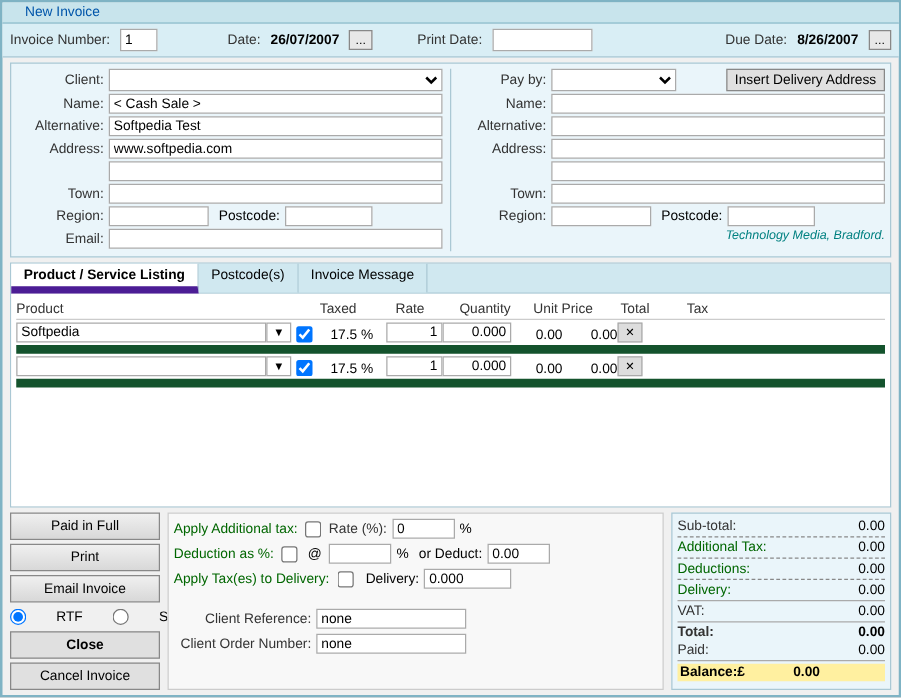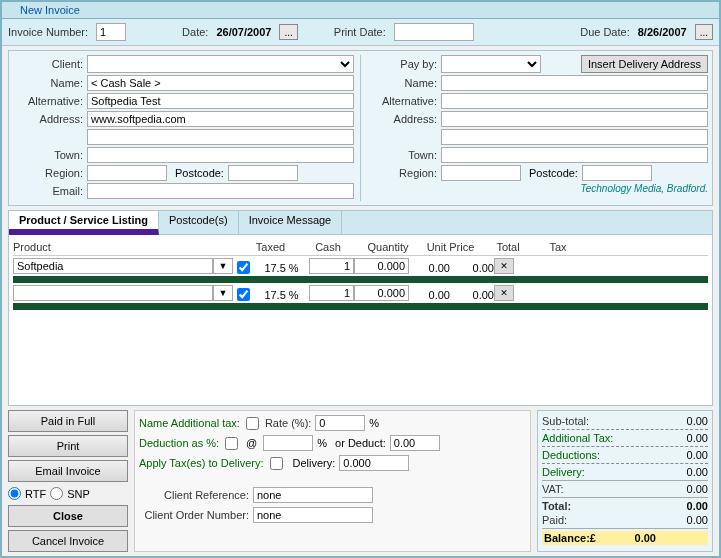--- a/index.html
+++ b/index.html
@@ -48,21 +48,21 @@
     .row-qty { width: 50px; border: 1px solid #aaa; background: white; height: 16px; padding: 1px 3px; text-align: right; }
     .row-price { width: 55px; border: 1px solid #aaa; background: white; height: 16px; padding: 1px 3px; text-align: right; }
     .row-total { width: 45px; text-align: right; padding-right: 4px; }
     .row-tax-val { width: 40px; text-align: right; }
     .row-del-btn { width: 20px; background: #ddd; border: 1px solid #aaa; cursor: pointer; font-size: 9px; display: flex; align-items: center; justify-content: center; height: 16px; }
 
     .bottom-section { display: flex; gap: 6px; }
 
     .left-buttons { display: flex; flex-direction: column; gap: 3px; width: 120px; flex-shrink: 0; }
     .action-btn { border: 1px solid #888; background: linear-gradient(#f0f0f0, #d8d8d8); padding: 3px 6px; cursor: pointer; text-align: center; height: 22px; }
-    .radio-row { display: flex; align-items: center; gap: 4px; padding: 2px 0; }
+    .radio-row { display: flex; align-items: center; gap: 24px; padding: 2px 0; }
     .close-btn { border: 1px solid #888; background: #e0e0e0; padding: 3px 6px; cursor: pointer; text-align: center; font-weight: bold; height: 22px; }
     .cancel-btn { border: 1px solid #888; background: #e0e0e0; padding: 3px 6px; cursor: pointer; text-align: center; height: 22px; }
 
     .middle-form { flex: 1; display: flex; flex-direction: column; gap: 4px; padding: 4px; background: #f8f8f8; border: 1px solid #ccc; }
     .form-row { display: flex; align-items: center; gap: 4px; }
     .form-label { color: #006600; font-size: 11px; }
     .form-label-black { color: #333; font-size: 11px; }
     .form-input-sm { width: 50px; border: 1px solid #aaa; background: white; height: 16px; padding: 1px 3px; }
     .form-input-med { width: 70px; border: 1px solid #aaa; background: white; height: 16px; padding: 1px 3px; }
     .form-input-lg { width: 120px; border: 1px solid #aaa; background: white; height: 16px; padding: 1px 3px; }
@@ -192,21 +192,21 @@
           <span>Postcode(s)</span>
         </div>
         <div class="tab">
           <span>Invoice Message</span>
         </div>
       </div>
       <div class="product-table">
         <div class="table-header">
           <div class="col-product">Product</div>
           <div class="col-taxed">Taxed</div>
-          <div class="col-rate">Cash</div>
+          <div class="col-rate">Rate</div>
           <div class="col-quantity">Quantity</div>
           <div class="col-unitprice">Unit Price</div>
           <div class="col-total">Total</div>
           <div class="col-tax">Tax</div>
         </div>
 
         <div class="table-row">
           <input class="row-product-input" value="Softpedia" style="">
           <div class="row-dropdown">▼</div>
           <input type="checkbox" class="row-checkbox" checked="" style="">
@@ -243,21 +243,21 @@
           <span>RTF</span>
           <input type="radio" name="format" value="snp" style="">
           <span>SNP</span>
         </div>
         <button class="close-btn">Close</button>
         <button class="cancel-btn">Cancel Invoice</button>
       </div>
 
       <div class="middle-form">
         <div class="form-row">
-          <span class="form-label">Name Additional tax:</span>
+          <span class="form-label">Apply Additional tax:</span>
           <input type="checkbox" class="form-check" style="">
           <span class="form-label-black">Rate (%):</span>
           <input class="form-input-sm" value="0" style="">
           <span>%</span>
         </div>
         <div class="form-row">
           <span class="form-label">Deduction as %:</span>
           <input type="checkbox" class="form-check" style="">
           <span style="margin:0 2px;">@</span>
           <input class="form-input-sm" style="">

